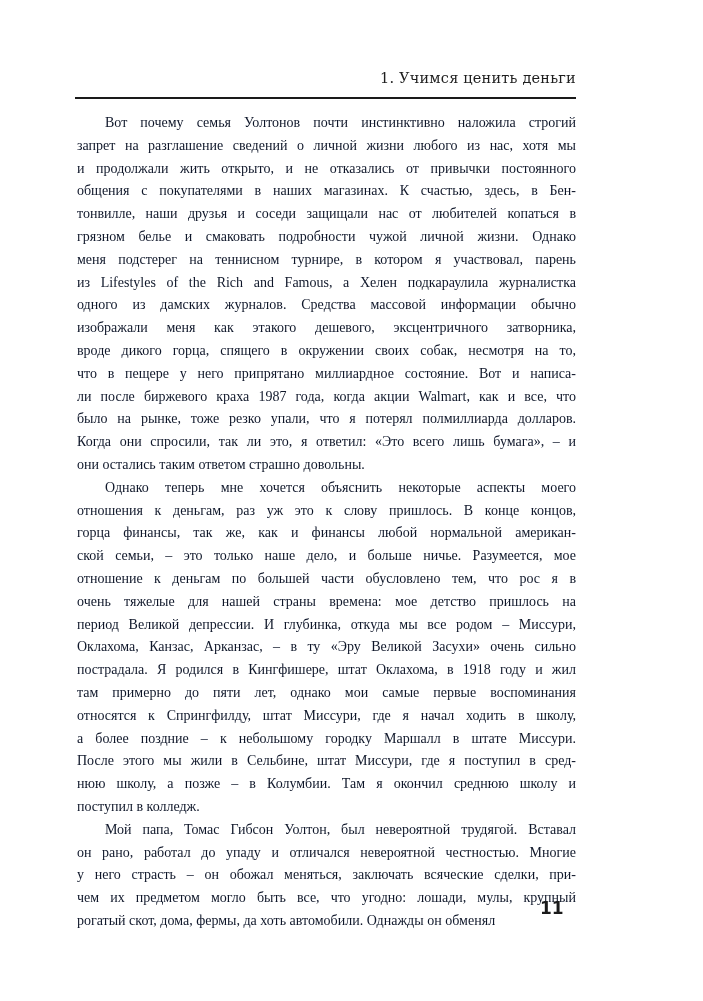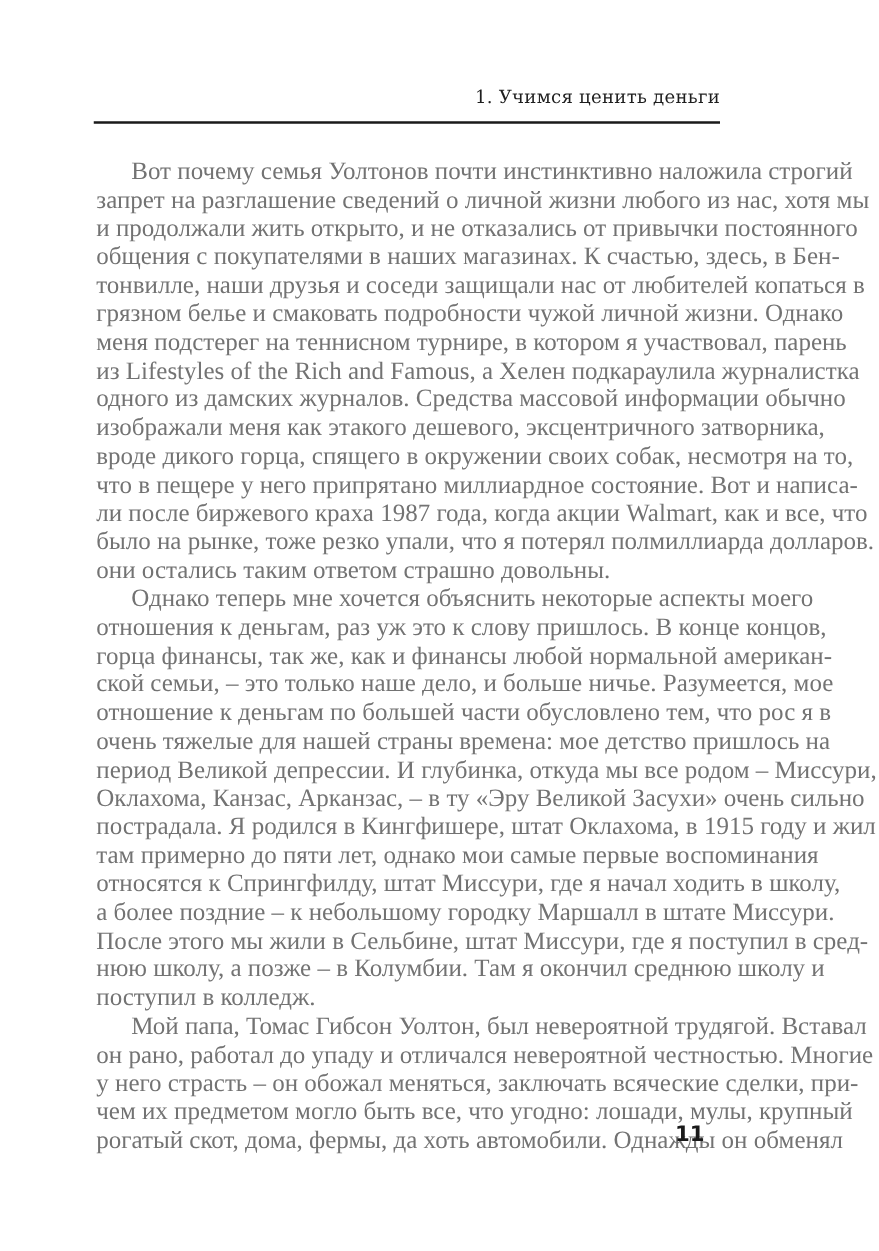--- a/index.html
+++ b/index.html
@@ -6,23 +6,23 @@
   body { width:703px; height:1001px; background:#ffffff; position:relative; overflow:hidden; }
   .page { position:absolute; left:0; top:0; width:703px; height:1001px; background:#ffffff; }
   .running-head {
     position:absolute; left:75px; width:501px; top:70px;
     text-align:right;
     font-family:"DejaVu Serif", serif; font-size:14.5px; color:#1e1e1e;
     letter-spacing:0.2px;
   }
   .head-rule { position:absolute; left:75px; width:501px; top:97px; height:0; border-top:2px solid #1a1a1a; }
   .body-text {
-    position:absolute; left:77px; width:499px; top:126px;
-    font-family:"Liberation Serif", serif; font-size:20px; line-height:22.8px;
-    color:#737373; text-align:justify; hyphens:manual;
+    position:absolute; left:77px; width:499px; top:112px;
+    font-family:"Liberation Serif", serif; font-size:14px; line-height:22.8px;
+    color:#0f172a; text-align:justify; hyphens:manual;
   }
   .line { display:block; text-align:justify; text-align-last:justify; white-space:nowrap; }
   .line.last { text-align-last:left; }
   .line.first { text-indent:28px; }
   .folio {
     position:absolute; left:540px; width:36px; top:898px; 
     font-family:"DejaVu Sans", sans-serif; font-weight:bold; font-size:17px; color:#1a1a1a;
   }
 </style>
 </head>
@@ -41,32 +41,33 @@
         <span class="line">тонвилле, наши друзья и соседи защищали нас от любителей копаться в</span>
         <span class="line">грязном белье и смаковать подробности чужой личной жизни. Однако</span>
         <span class="line">меня подстерег на теннисном турнире, в котором я участвовал, парень</span>
         <span class="line">из Lifestyles of the Rich and Famous, а Хелен подкараулила журналистка</span>
         <span class="line">одного из дамских журналов. Средства массовой информации обычно</span>
         <span class="line">изображали меня как этакого дешевого, эксцентричного затворника,</span>
         <span class="line">вроде дикого горца, спящего в окружении своих собак, несмотря на то,</span>
         <span class="line">что в пещере у него припрятано миллиардное состояние. Вот и написа-</span>
         <span class="line">ли после биржевого краха 1987 года, когда акции Walmart, как и все, что</span>
         <span class="line">было на рынке, тоже резко упали, что я потерял полмиллиарда долларов.</span>
+        <span class="line">Когда они спросили, так ли это, я ответил: «Это всего лишь бумага», – и</span>
         <span class="line last">они остались таким ответом страшно довольны.</span>
       </div>
     <div id="p1">
         <span class="line first">Однако теперь мне хочется объяснить некоторые аспекты моего</span>
         <span class="line">отношения к деньгам, раз уж это к слову пришлось. В конце концов,</span>
         <span class="line">горца финансы, так же, как и финансы любой нормальной американ-</span>
         <span class="line">ской семьи, – это только наше дело, и больше ничье. Разумеется, мое</span>
         <span class="line">отношение к деньгам по большей части обусловлено тем, что рос я в</span>
         <span class="line">очень тяжелые для нашей страны времена: мое детство пришлось на</span>
         <span class="line">период Великой депрессии. И глубинка, откуда мы все родом – Миссури,</span>
         <span class="line">Оклахома, Канзас, Арканзас, – в ту «Эру Великой Засухи» очень сильно</span>
-        <span class="line">пострадала. Я родился в Кингфишере, штат Оклахома, в 1915 году и жил</span>
+        <span class="line">пострадала. Я родился в Кингфишере, штат Оклахома, в 1918 году и жил</span>
         <span class="line">там примерно до пяти лет, однако мои самые первые воспоминания</span>
         <span class="line">относятся к Спрингфилду, штат Миссури, где я начал ходить в школу,</span>
         <span class="line">а более поздние – к небольшому городку Маршалл в штате Миссури.</span>
         <span class="line">После этого мы жили в Сельбине, штат Миссури, где я поступил в сред-</span>
         <span class="line">нюю школу, а позже – в Колумбии. Там я окончил среднюю школу и</span>
         <span class="line last">поступил в колледж.</span>
       </div>
     <div id="p2">
         <span class="line first">Мой папа, Томас Гибсон Уолтон, был невероятной трудягой. Вставал</span>
         <span class="line">он рано, работал до упаду и отличался невероятной честностью. Многие</span>

